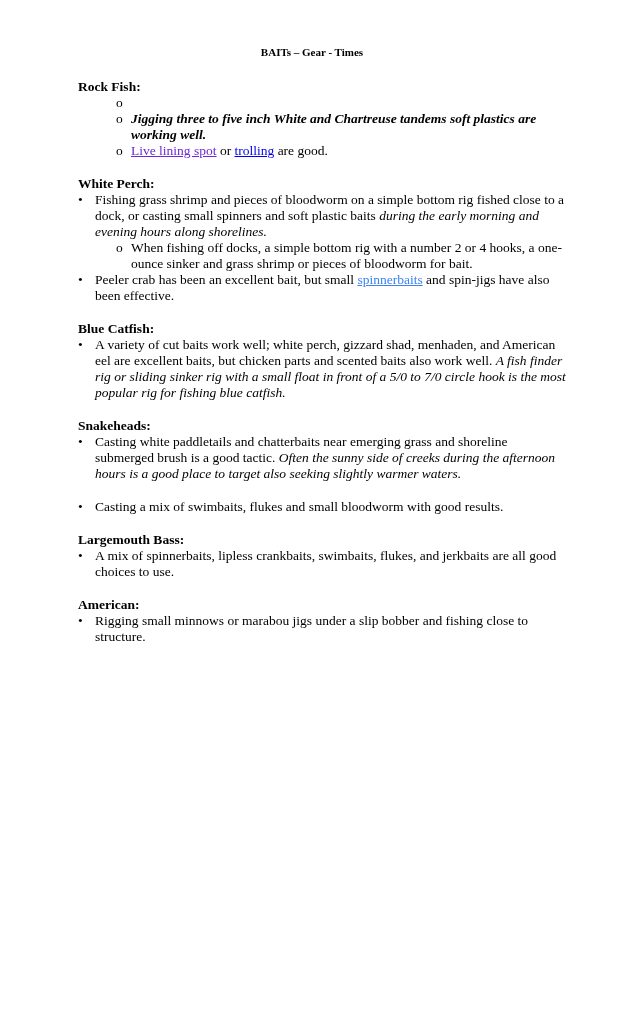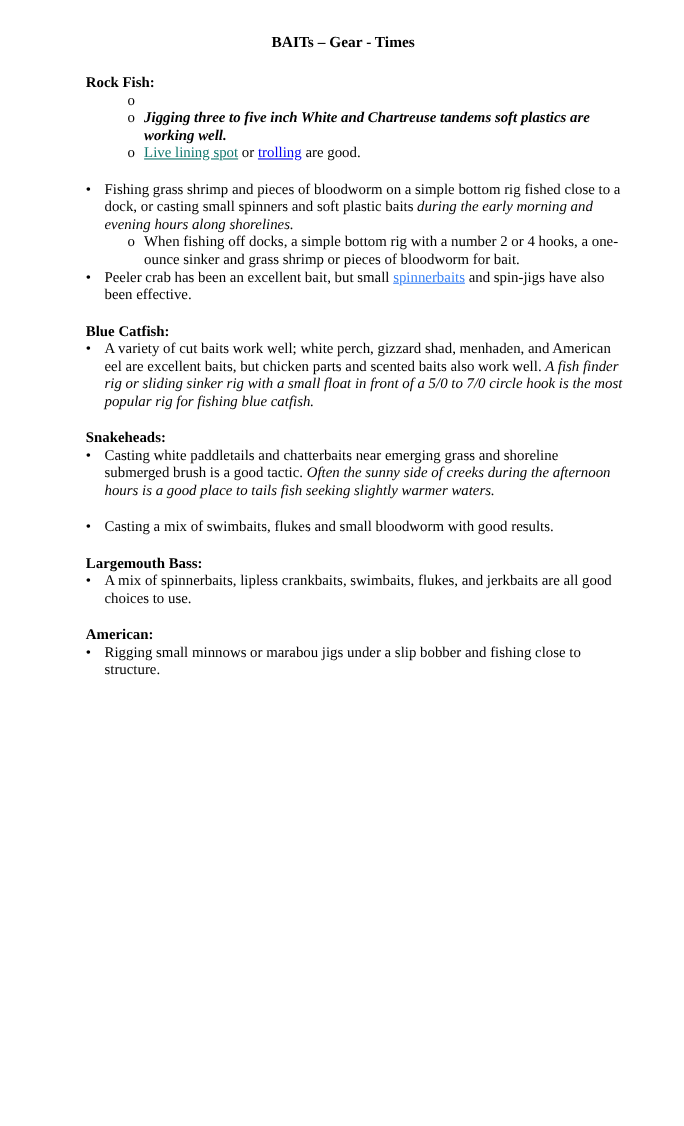--- a/index.html
+++ b/index.html
@@ -15,23 +15,23 @@
   }
   .page {
     box-sizing: border-box;
     width: 622px;
     height: 1024px;
     padding: 29px 56px 0 58px;
   }
   .doc-title {
     text-align: center;
     font-weight: bold;
-    font-size: 14px;
+    font-size: 11px;
     line-height: 18px;
-    margin: 2px 0 18px 0;
+    margin: 14px 0 18px 0;
   }
   section.fish-section { margin: 0 0 17px 0; }
   .heading { font-weight: bold; margin-left: 20px; }
   .li { display: flex; align-items: flex-start; }
   .li.level-1 { padding-left: 20px; }
   .li.level-2 { padding-left: 58px; }
   .li .marker { flex: 0 0 auto; }
   .li.level-1 .marker { width: 17px; }
   .li.level-2 .marker { width: 15px; }
   .content { flex: 1 1 auto; }
@@ -50,24 +50,25 @@
         <div class="heading">Rock Fish:</div>
         <div class="li level-2">
           <span class="marker">o</span>
         </div>
         <div class="li level-2">
           <span class="marker">o</span>
           <span class="content"><span class="run bold-italic">Jigging three to five inch White and Chartreuse tandems soft plastics are working well.</span></span>
         </div>
         <div class="li level-2">
           <span class="marker">o</span>
-          <span class="content"><a href="#" class="run link" style="color: #0f766e; margin-top: 33px;">Live lining spot</a><span class="run normal"> or </span><a href="#" class="run link" style="color: rgb(0, 0, 238);">trolling</a><span class="run normal"> are good.</span></span>
+          <span class="content"><a href="#" class="run link" style="color: #6d28d9; margin-top: 33px;">Live lining spot</a><span class="run normal"> or </span><a href="#" class="run link" style="color: rgb(0, 0, 238);">trolling</a><span class="run normal"> are good.</span></span>
         </div>
       </section>
       <section class="fish-section">
+        <div class="heading">White Perch:</div>
         <div class="li level-1">
           <span class="marker">•</span>
           <span class="content"><span class="run normal">Fishing grass shrimp and pieces of bloodworm on a simple bottom rig fished close to a dock, or casting small spinners and soft plastic baits </span><span class="run italic">during the early morning and evening hours along shorelines.</span></span>
         </div>
         <div class="li level-2">
           <span class="marker">o</span>
           <span class="content"><span class="run normal">When fishing off docks, a simple bottom rig with a number 2 or 4 hooks, a one-ounce sinker and grass shrimp or pieces of bloodworm for bait.</span></span>
         </div>
         <div class="li level-1">
           <span class="marker">•</span>
@@ -78,21 +79,21 @@
         <div class="heading">Blue Catfish:</div>
         <div class="li level-1">
           <span class="marker">•</span>
           <span class="content"><span class="run normal">A variety of cut baits work well; white perch, gizzard shad, menhaden, and American eel are excellent baits, but chicken parts and scented baits also work well. </span><span class="run italic">A fish finder rig or sliding sinker rig with a small float in front of a 5/0 to 7/0 circle hook is the most popular rig for fishing blue catfish.</span></span>
         </div>
       </section>
       <section class="fish-section">
         <div class="heading">Snakeheads:</div>
         <div class="li level-1">
           <span class="marker">•</span>
-          <span class="content"><span class="run normal">Casting white paddletails and chatterbaits near emerging grass and shoreline submerged brush is a good tactic. </span><span class="run italic">Often the sunny side of creeks during the afternoon hours is a good place to tails fish seeking slightly warmer waters.</span></span>
+          <span class="content"><span class="run normal">Casting white paddletails and chatterbaits near emerging grass and shoreline submerged brush is a good tactic. </span><span class="run italic">Often the sunny side of creeks during the afternoon hours is a good place to target also seeking slightly warmer waters.</span></span>
         </div>
       </section>
       <section class="fish-section">
         <div class="li level-1">
           <span class="marker">•</span>
           <span class="content"><span class="run normal">Casting a mix of swimbaits, flukes and small bloodworm with good results.</span></span>
         </div>
       </section>
       <section class="fish-section">
         <div class="heading">Largemouth Bass:</div>

